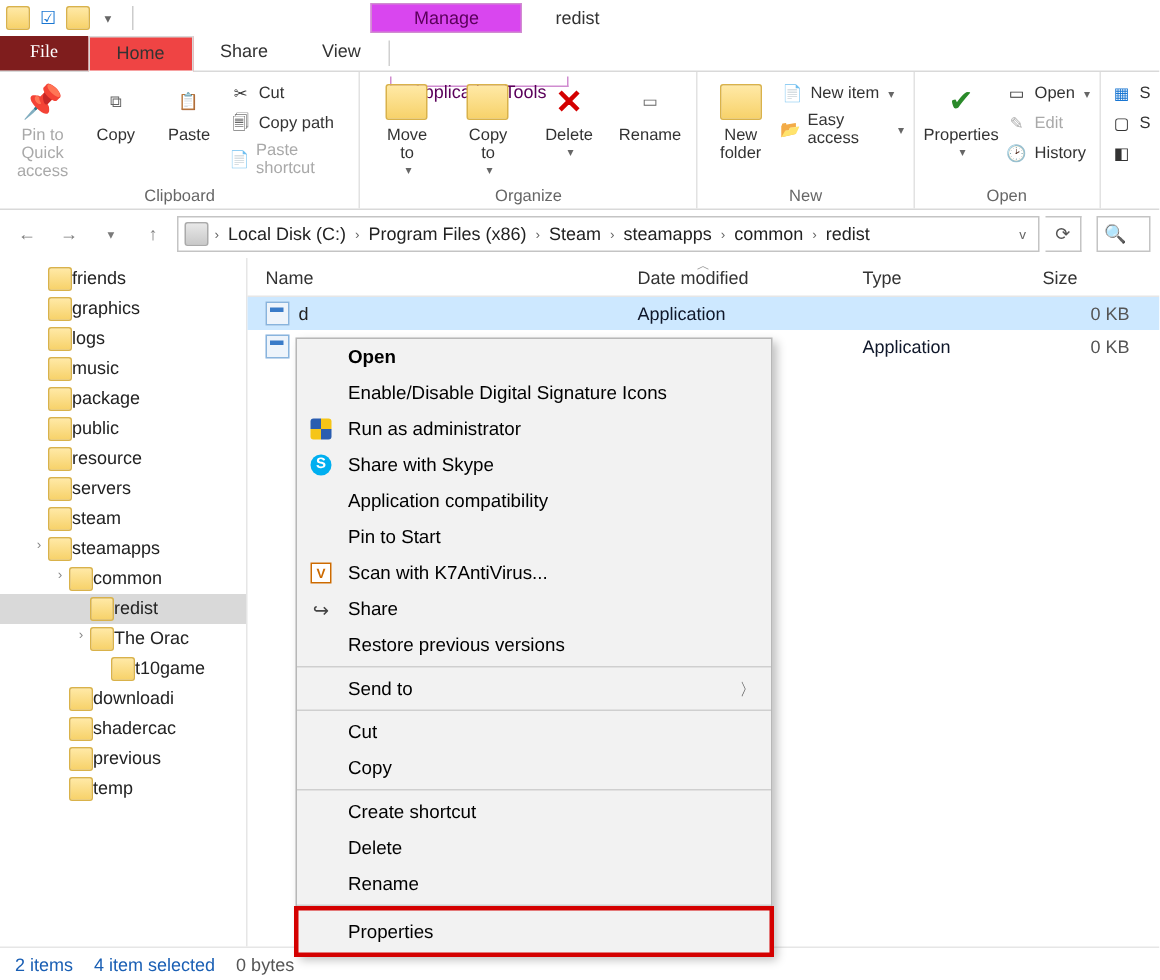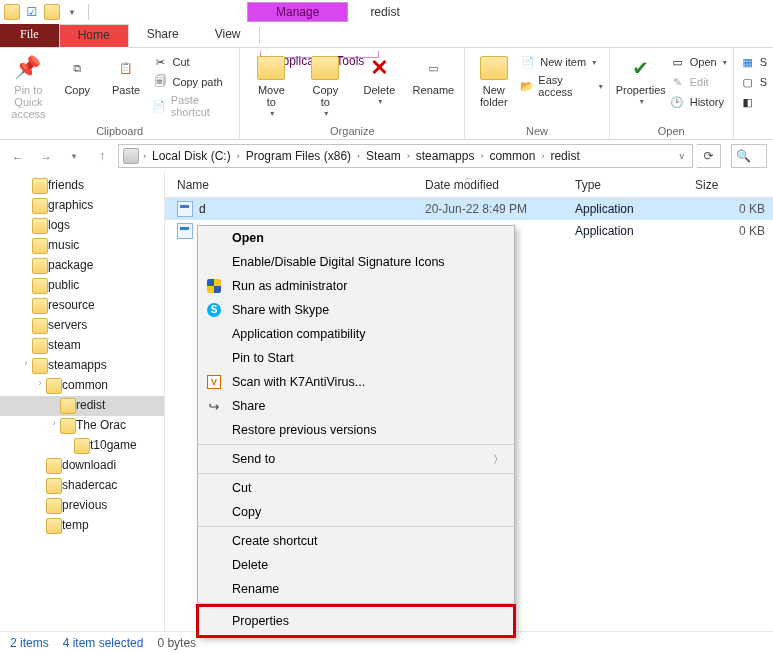--- a/index.html
+++ b/index.html
@@ -65,21 +65,21 @@
   .col-date { width:150px; }
   .col-type { width:120px; }
   .col-size { flex:1; padding-right:20px; text-align:left; }
   .row { height:22px; display:flex; align-items:center; font-size:12px; }
   .row.sel { background:#cde8ff; }
   .row .exe-ico { width:16px; height:16px; margin:0 6px 0 12px; background:#eef4fb; border:1px solid #89b4dd; position:relative; }
   .row .exe-ico::after { content:""; position:absolute; left:2px; top:3px; width:9px; height:3px; background:#3a7bc8; }
   .row .nm { width:226px; color:#222; white-space:nowrap; overflow:hidden; }
   .row .dt { width:150px; color:#555; }
   .row .tp { width:120px; color:#0f172a; }
-  .row .sz { flex:1; padding-right:8px; text-align:right; color:#555; }
+  .row .sz { flex:1; padding-right:20px; text-align:right; color:#555; }
 
   
   .status { position:absolute; left:0; bottom:0; right:0; height:22px; border-top:1px solid #e6e6e6; display:flex; align-items:center; padding:0 10px; gap:14px; font-size:12px; color:#1a5fb4; }
   .status span { white-space:nowrap; }
 
   
   .ctx { position:absolute; left:197px; top:225px; width:318px; background:#f2f2f2; border:1px solid #b7b7b7; box-shadow: 3px 3px 6px rgba(0,0,0,.25); font-size:12.5px; color:#000; }
   .ctx .item { display:flex; align-items:center; height:24px; padding:0 10px 0 34px; position:relative; }
   .ctx .item .mi-ico { position:absolute; left:8px; width:16px; height:16px; display:flex;align-items:center;justify-content:center; }
   .ctx .item.bold { font-weight:600; }
@@ -382,21 +382,20 @@
       <span class="scroll-hint">︿</span>
       <div class="col-name">Name</div>
       <div class="col-date">Date modified</div>
       <div class="col-type">Type</div>
       <div class="col-size">Size</div>
     </div>
     <div id="rows">
         <div class="row sel">
           <span class="exe-ico"></span>
           <span class="nm">d</span>
-          <span class="dt">20-Jun-22 8:49 PM</span>
           <span class="tp">Application</span>
           <span class="sz">0 KB</span>
         </div>
         <div class="row">
           <span class="exe-ico"></span>
           <span class="nm">v</span>
           <span class="dt">                 PM</span>
           <span class="tp">Application</span>
           <span class="sz">0 KB</span>
         </div>

